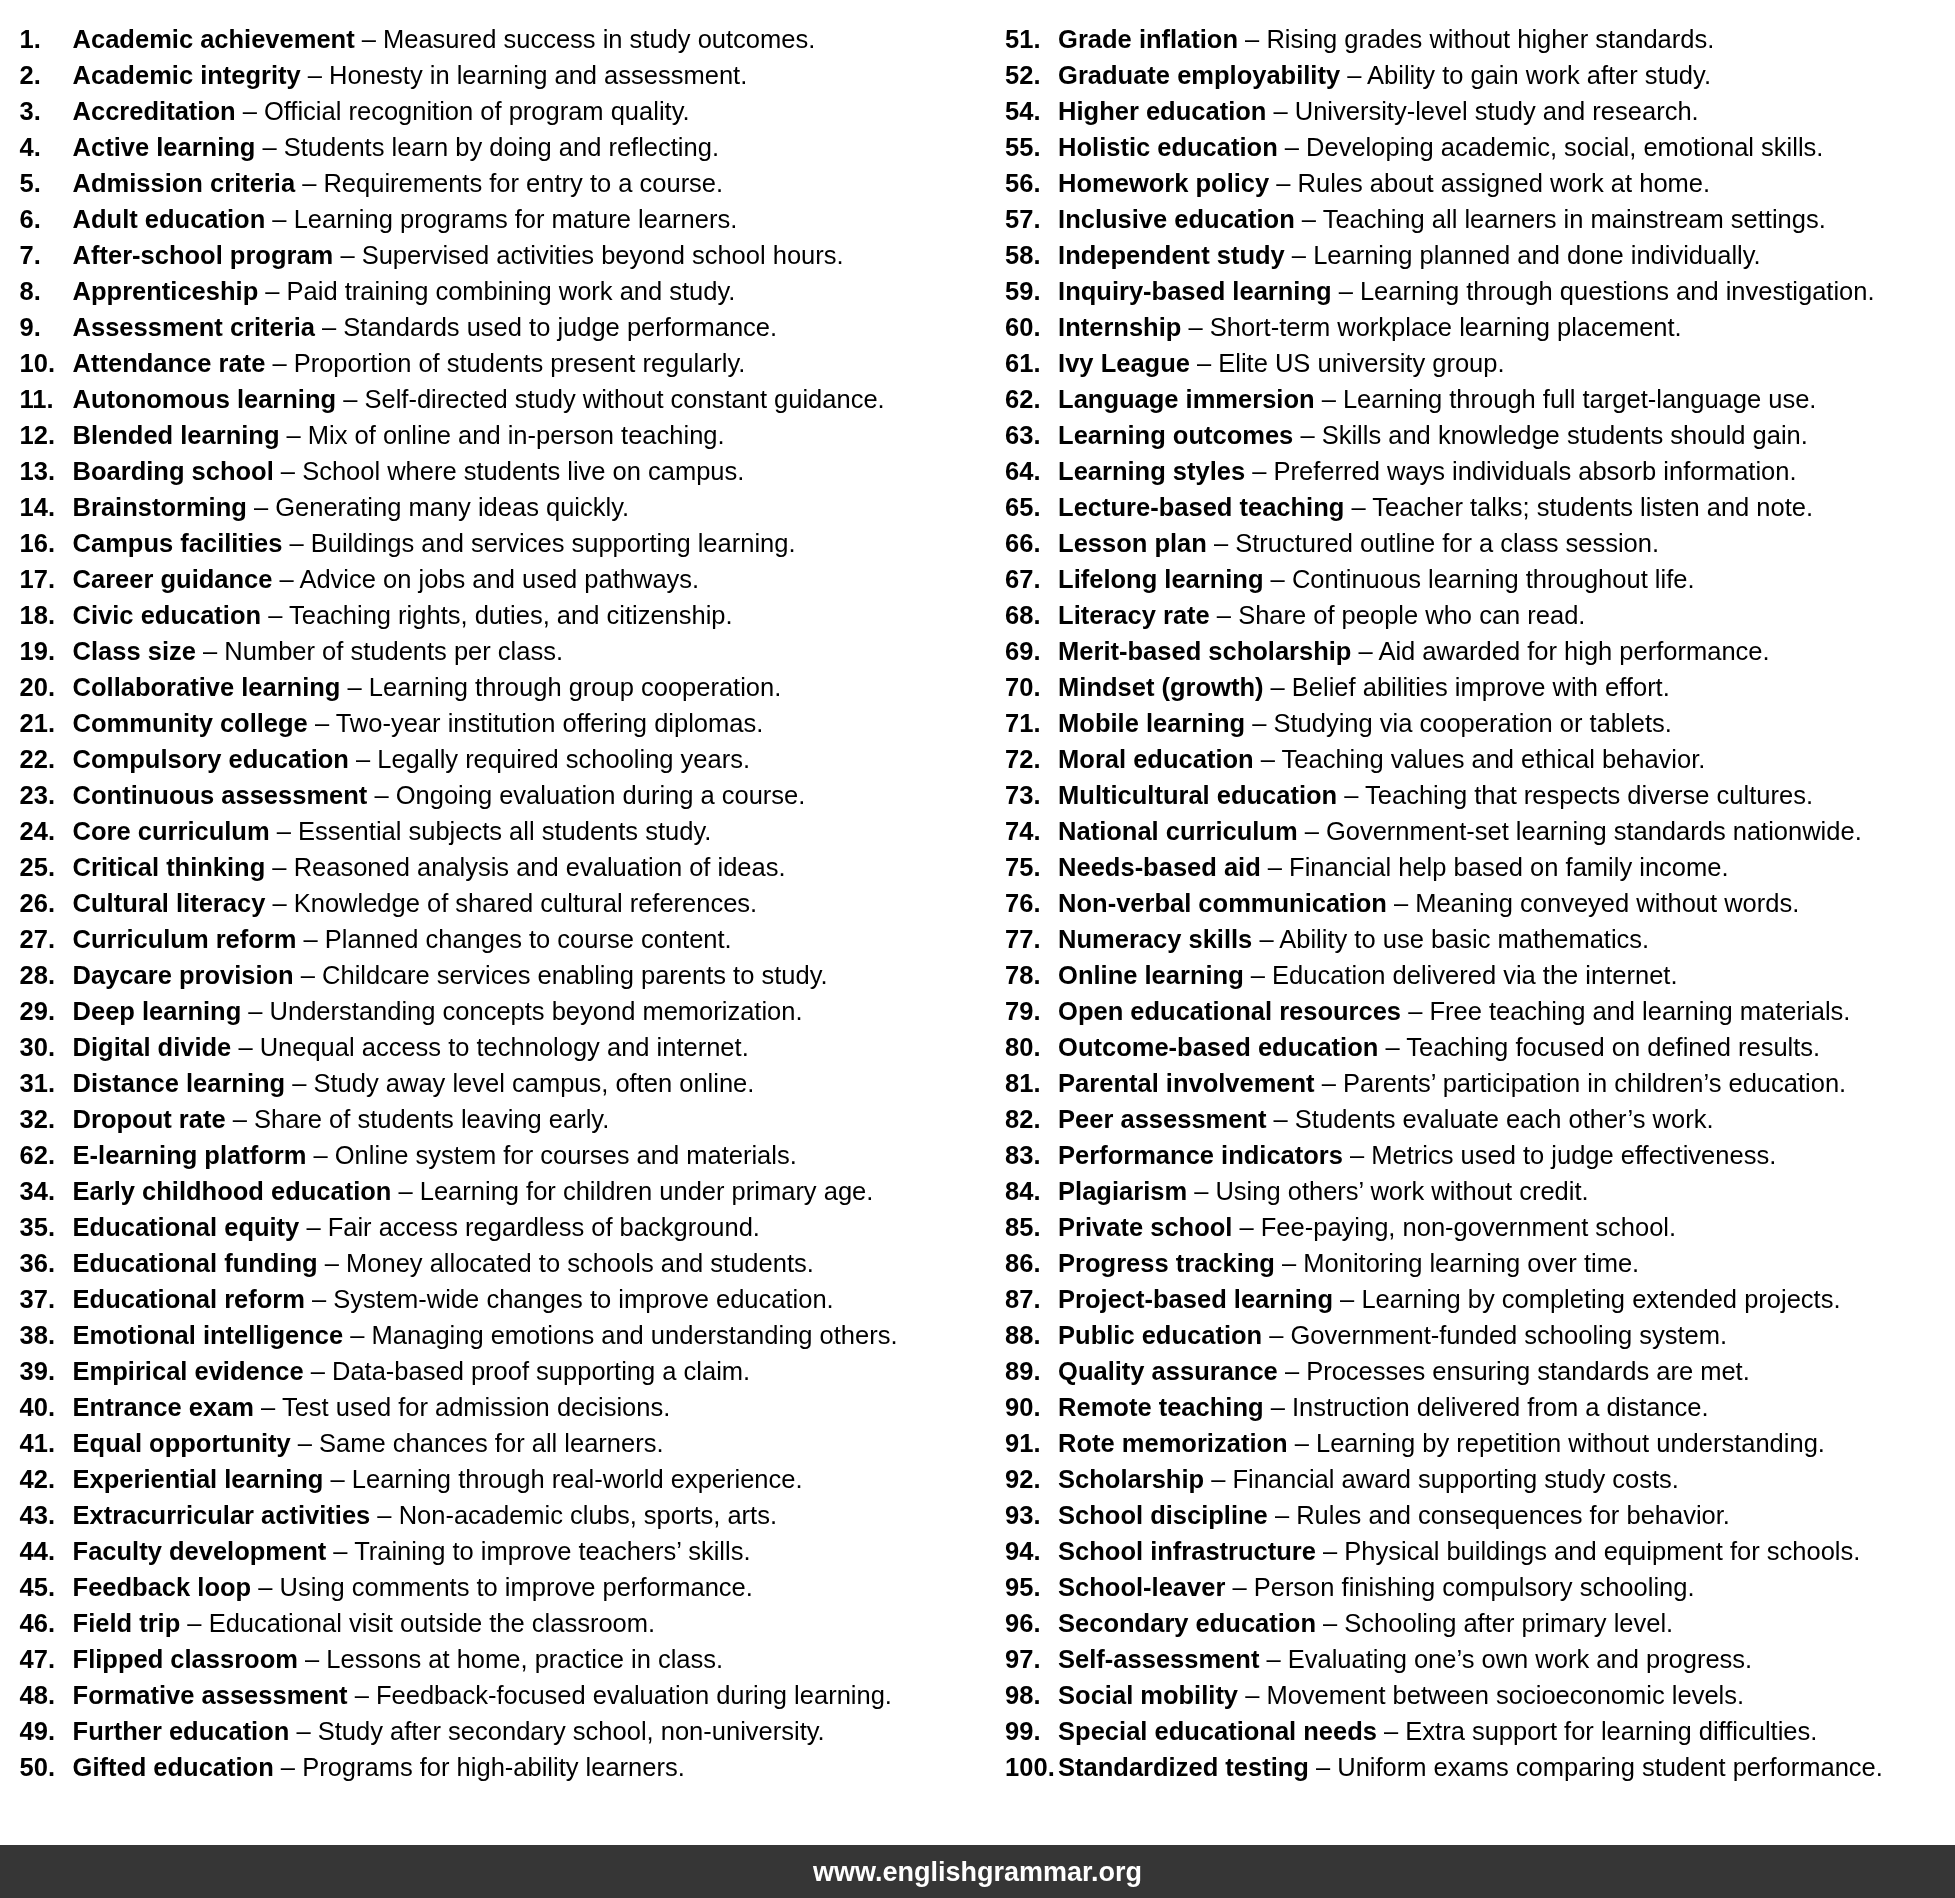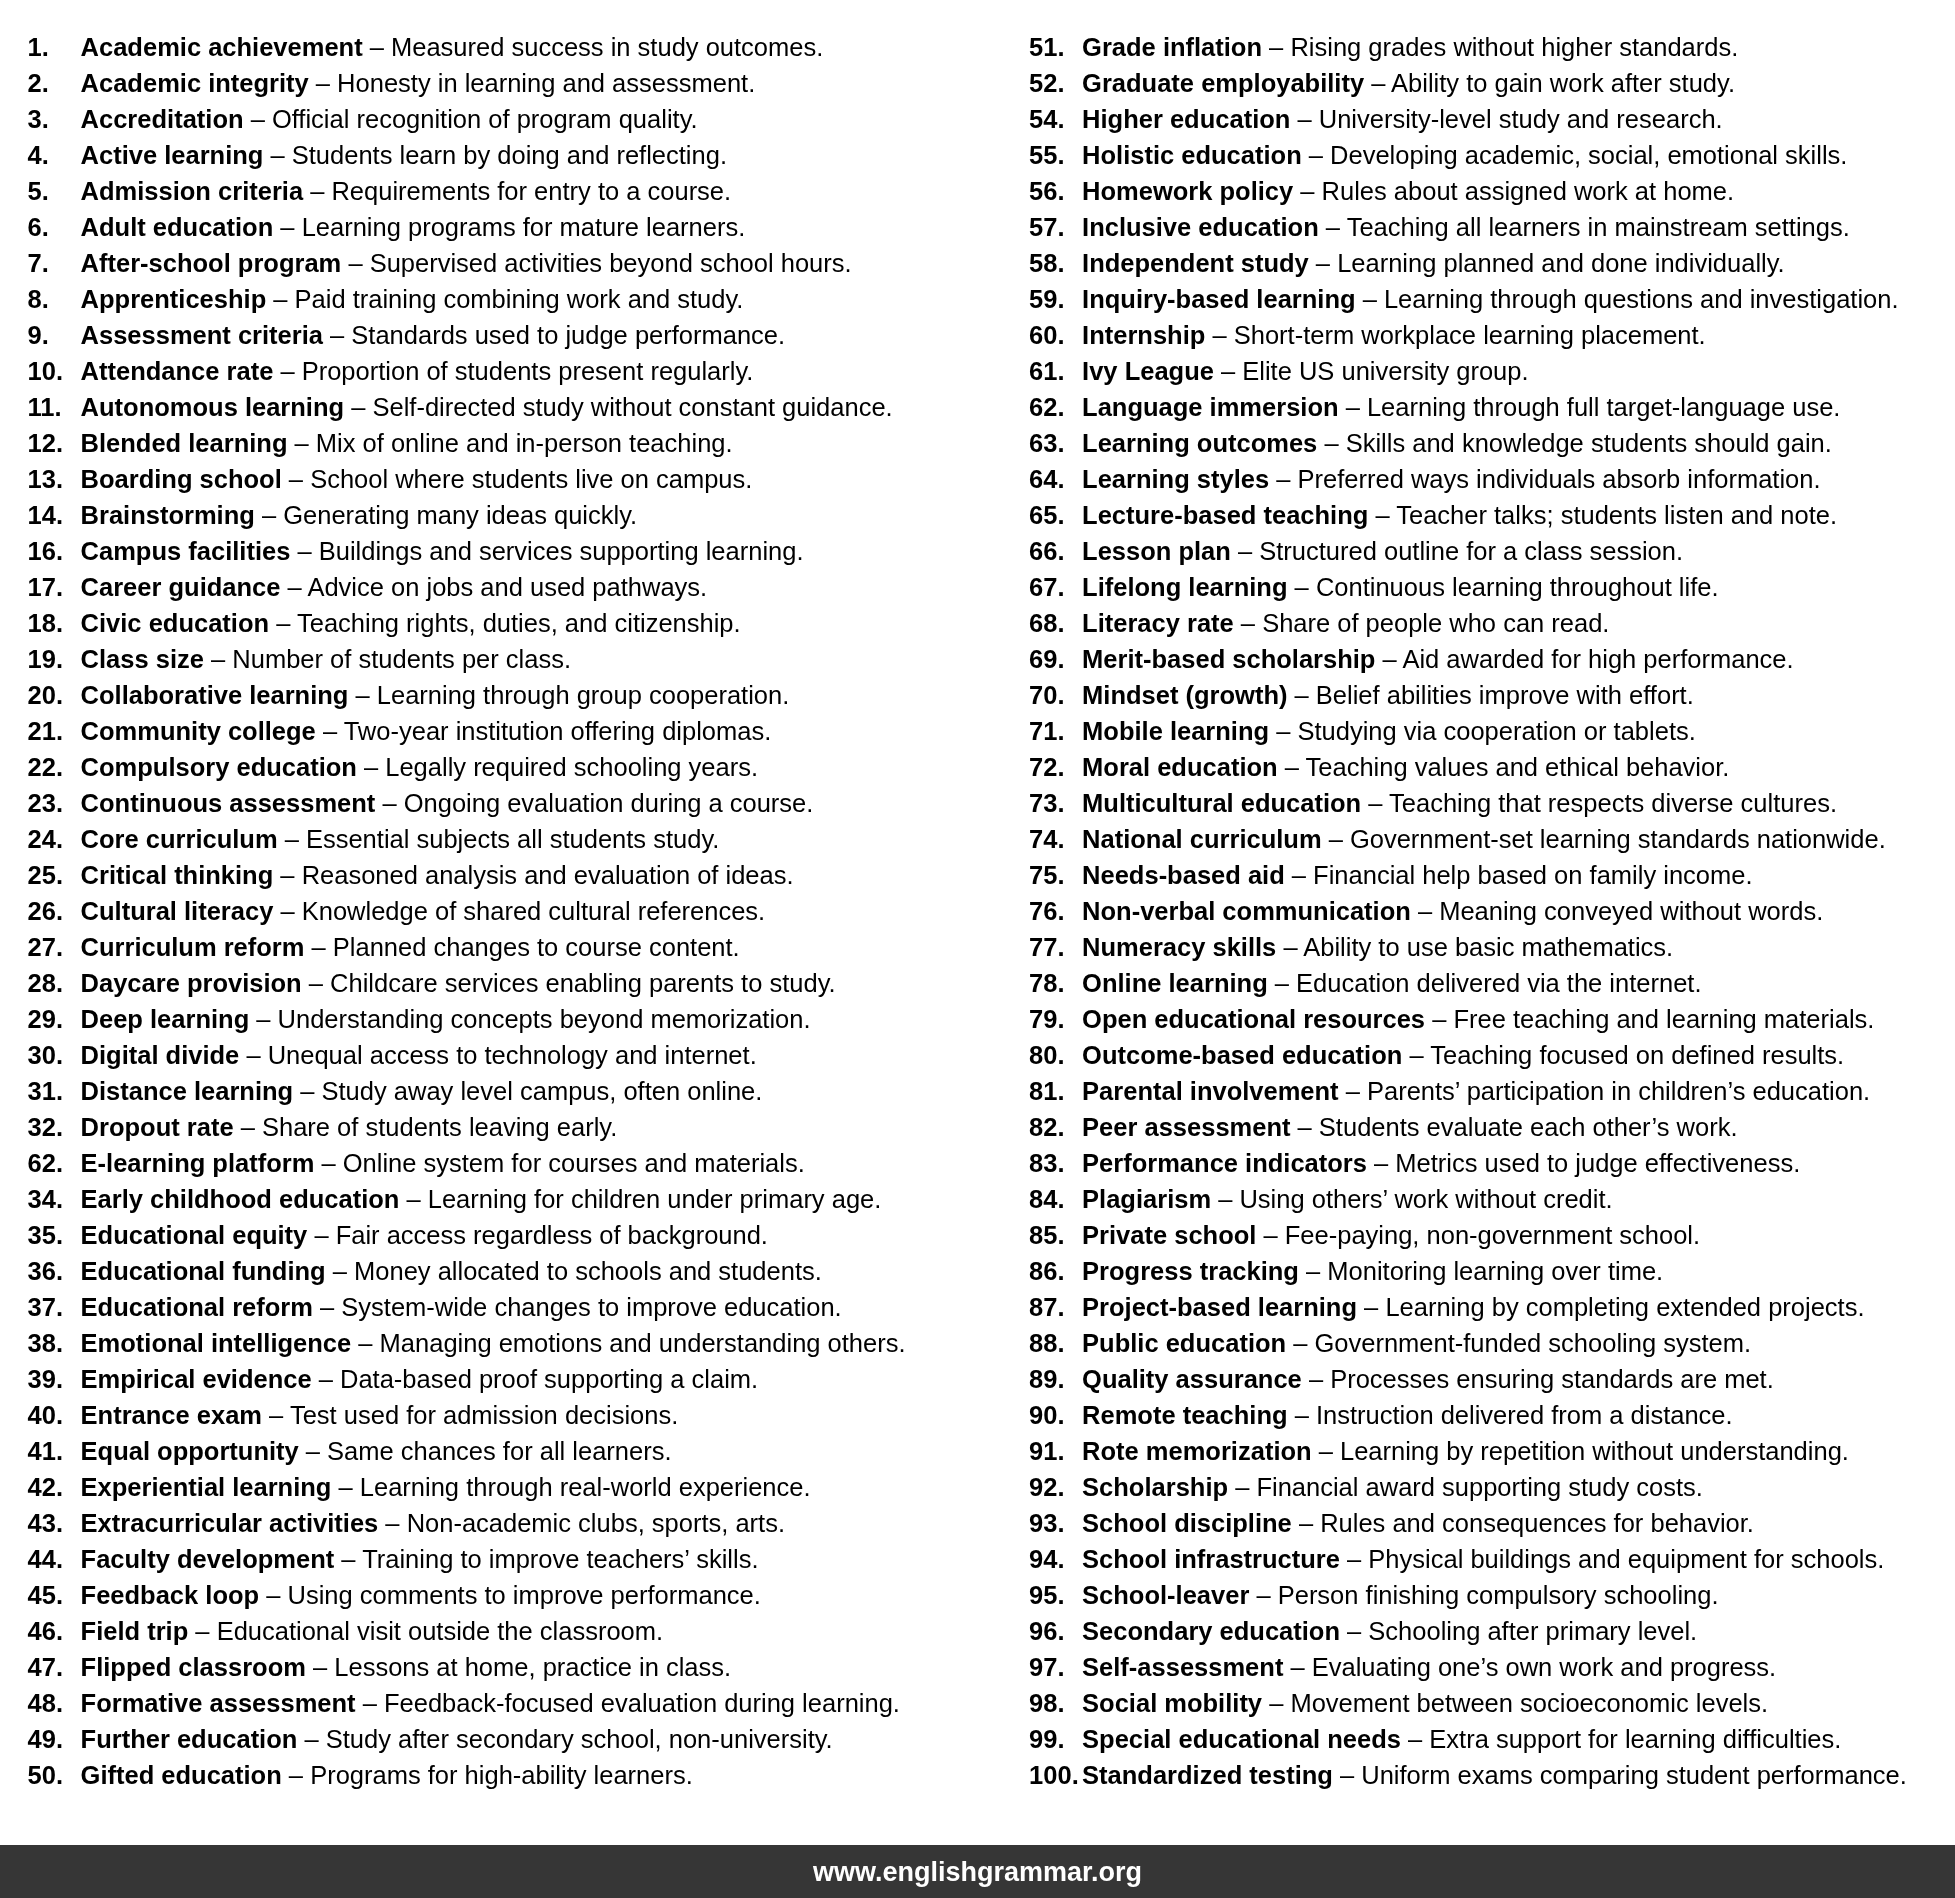--- a/index.html
+++ b/index.html
@@ -17,21 +17,21 @@
   }
   .columns {
     display: flex;
     padding-top: 17px;
   }
   .col {
     flex: 0 0 50%;
     box-sizing: border-box;
     padding-left: 15.6px;
     list-style: none;
-    margin: 12px;
+    margin: 4px;
   }
   .row {
     font-size: 25.5px;
     line-height: 36px;
     white-space: nowrap;
   }
   .num {
     display: inline-block;
     min-width: 53px;
     font-weight: bold;

